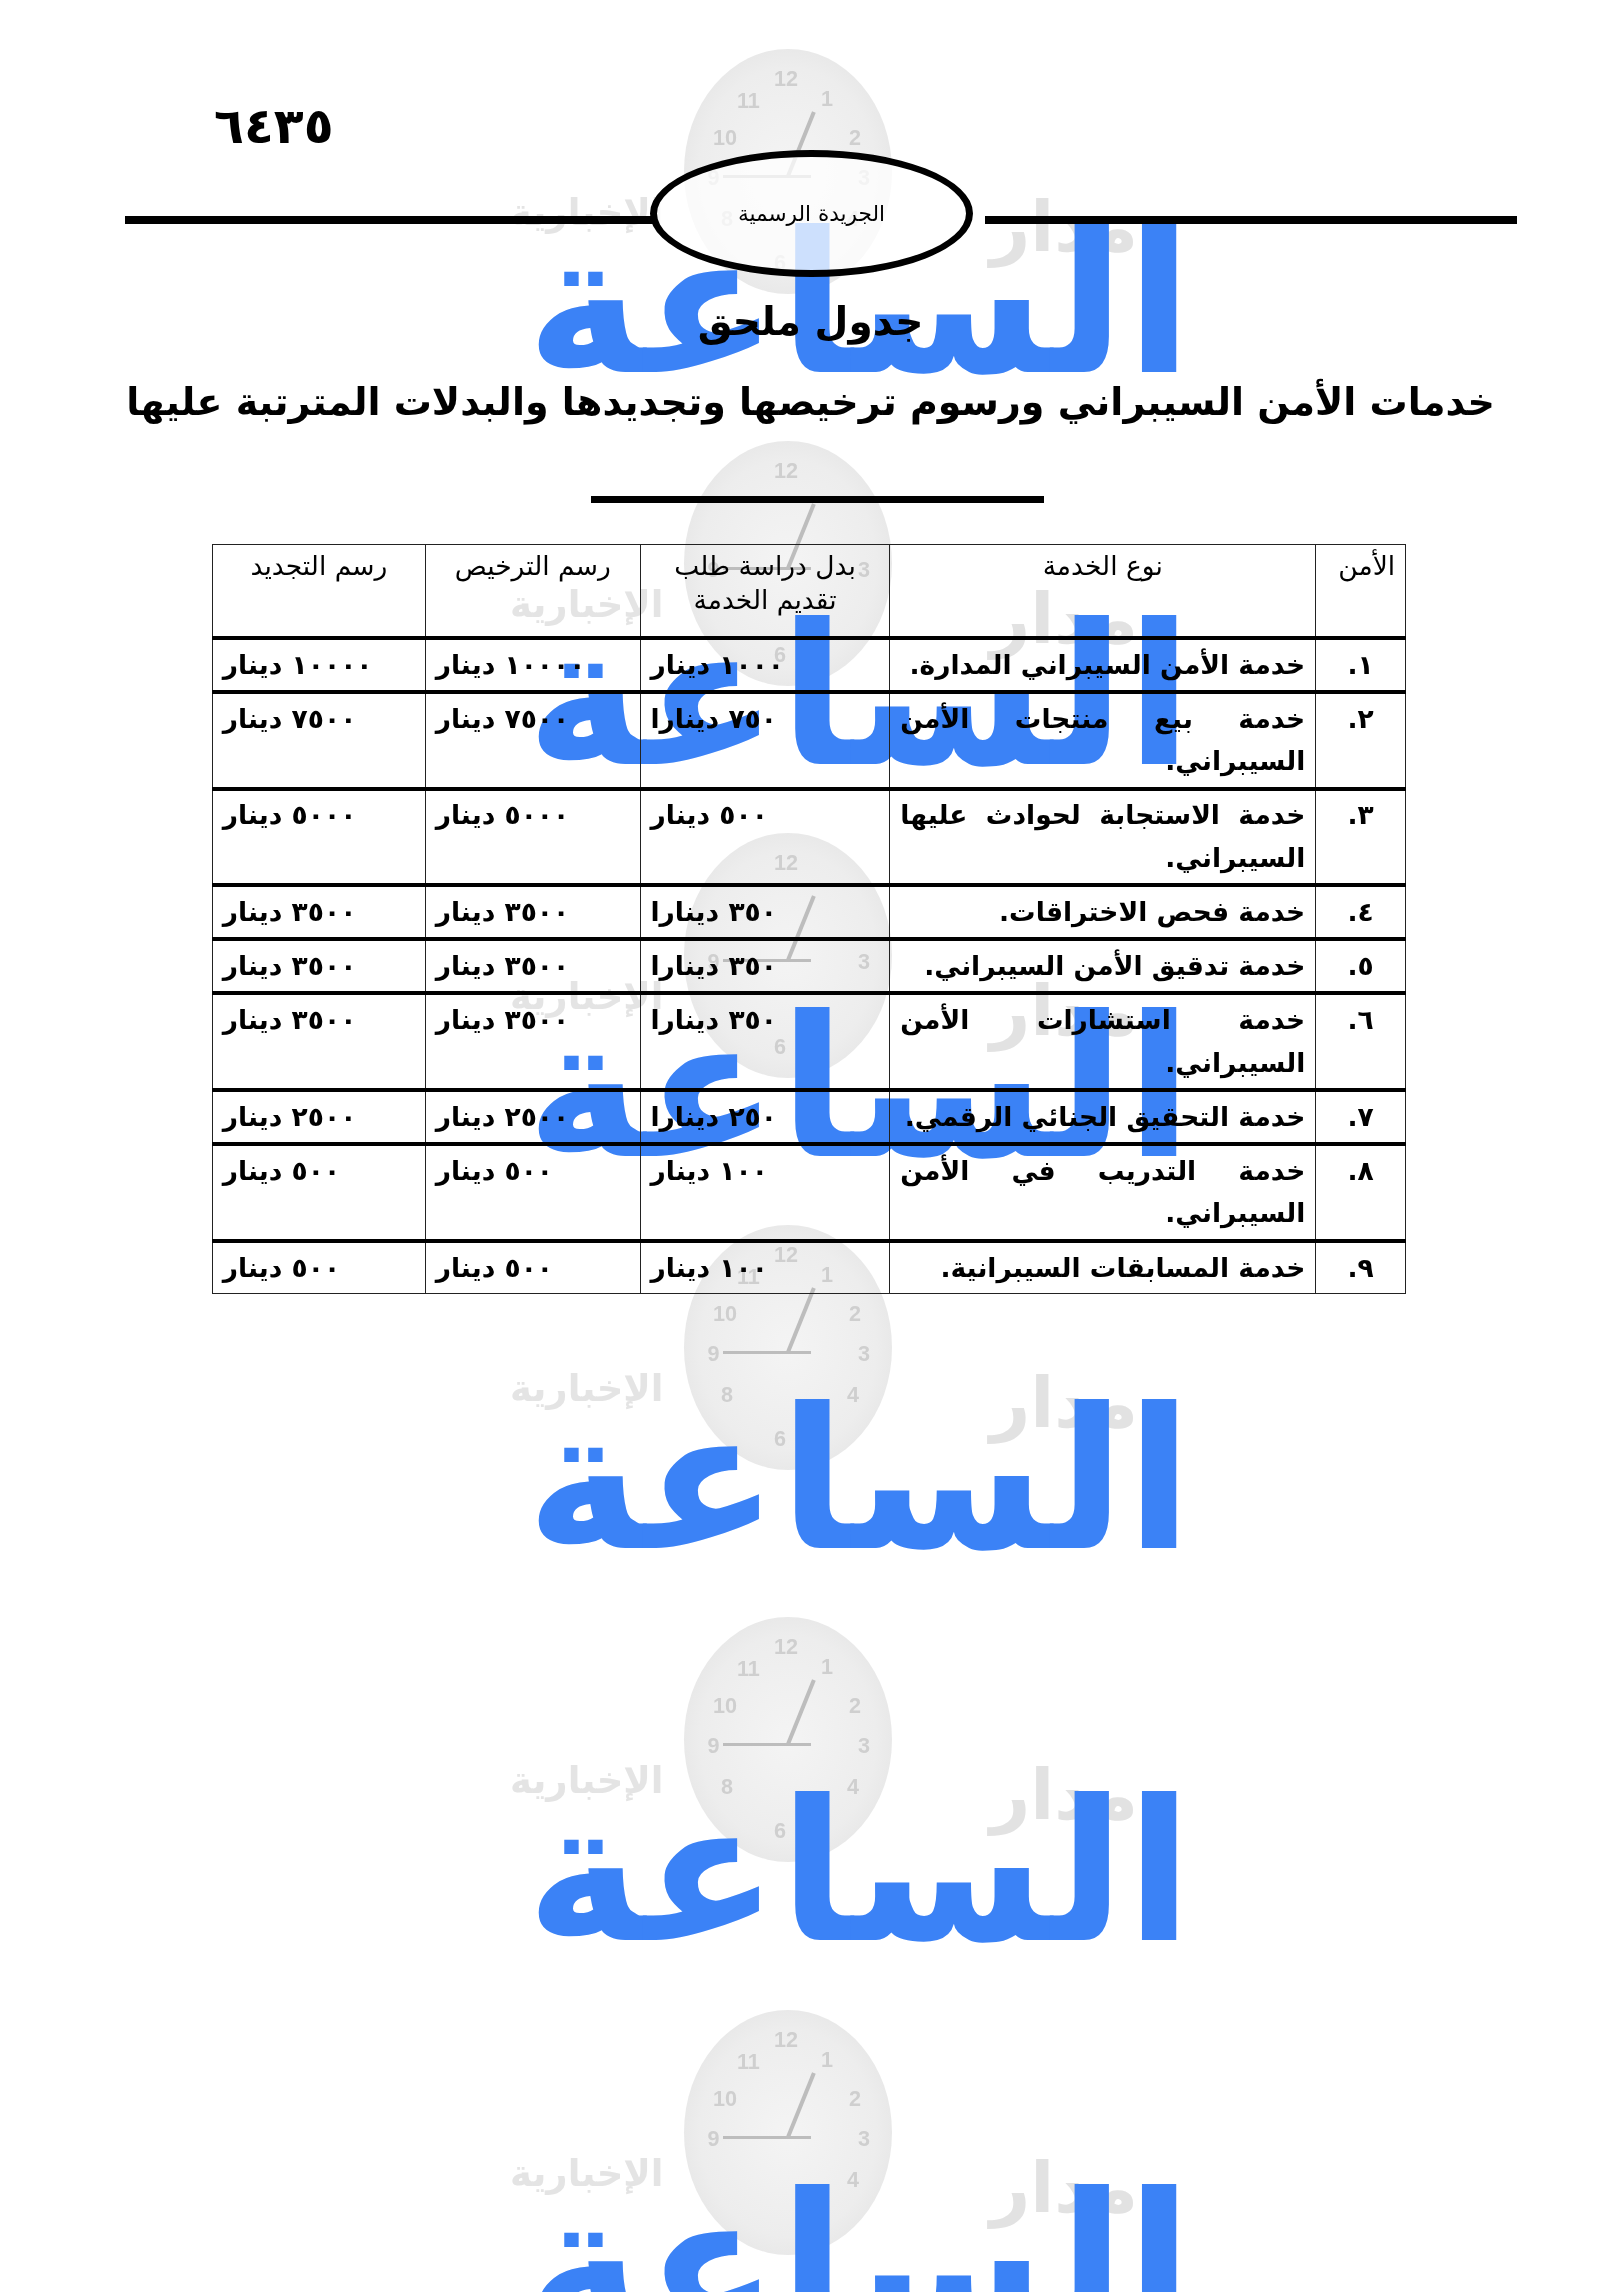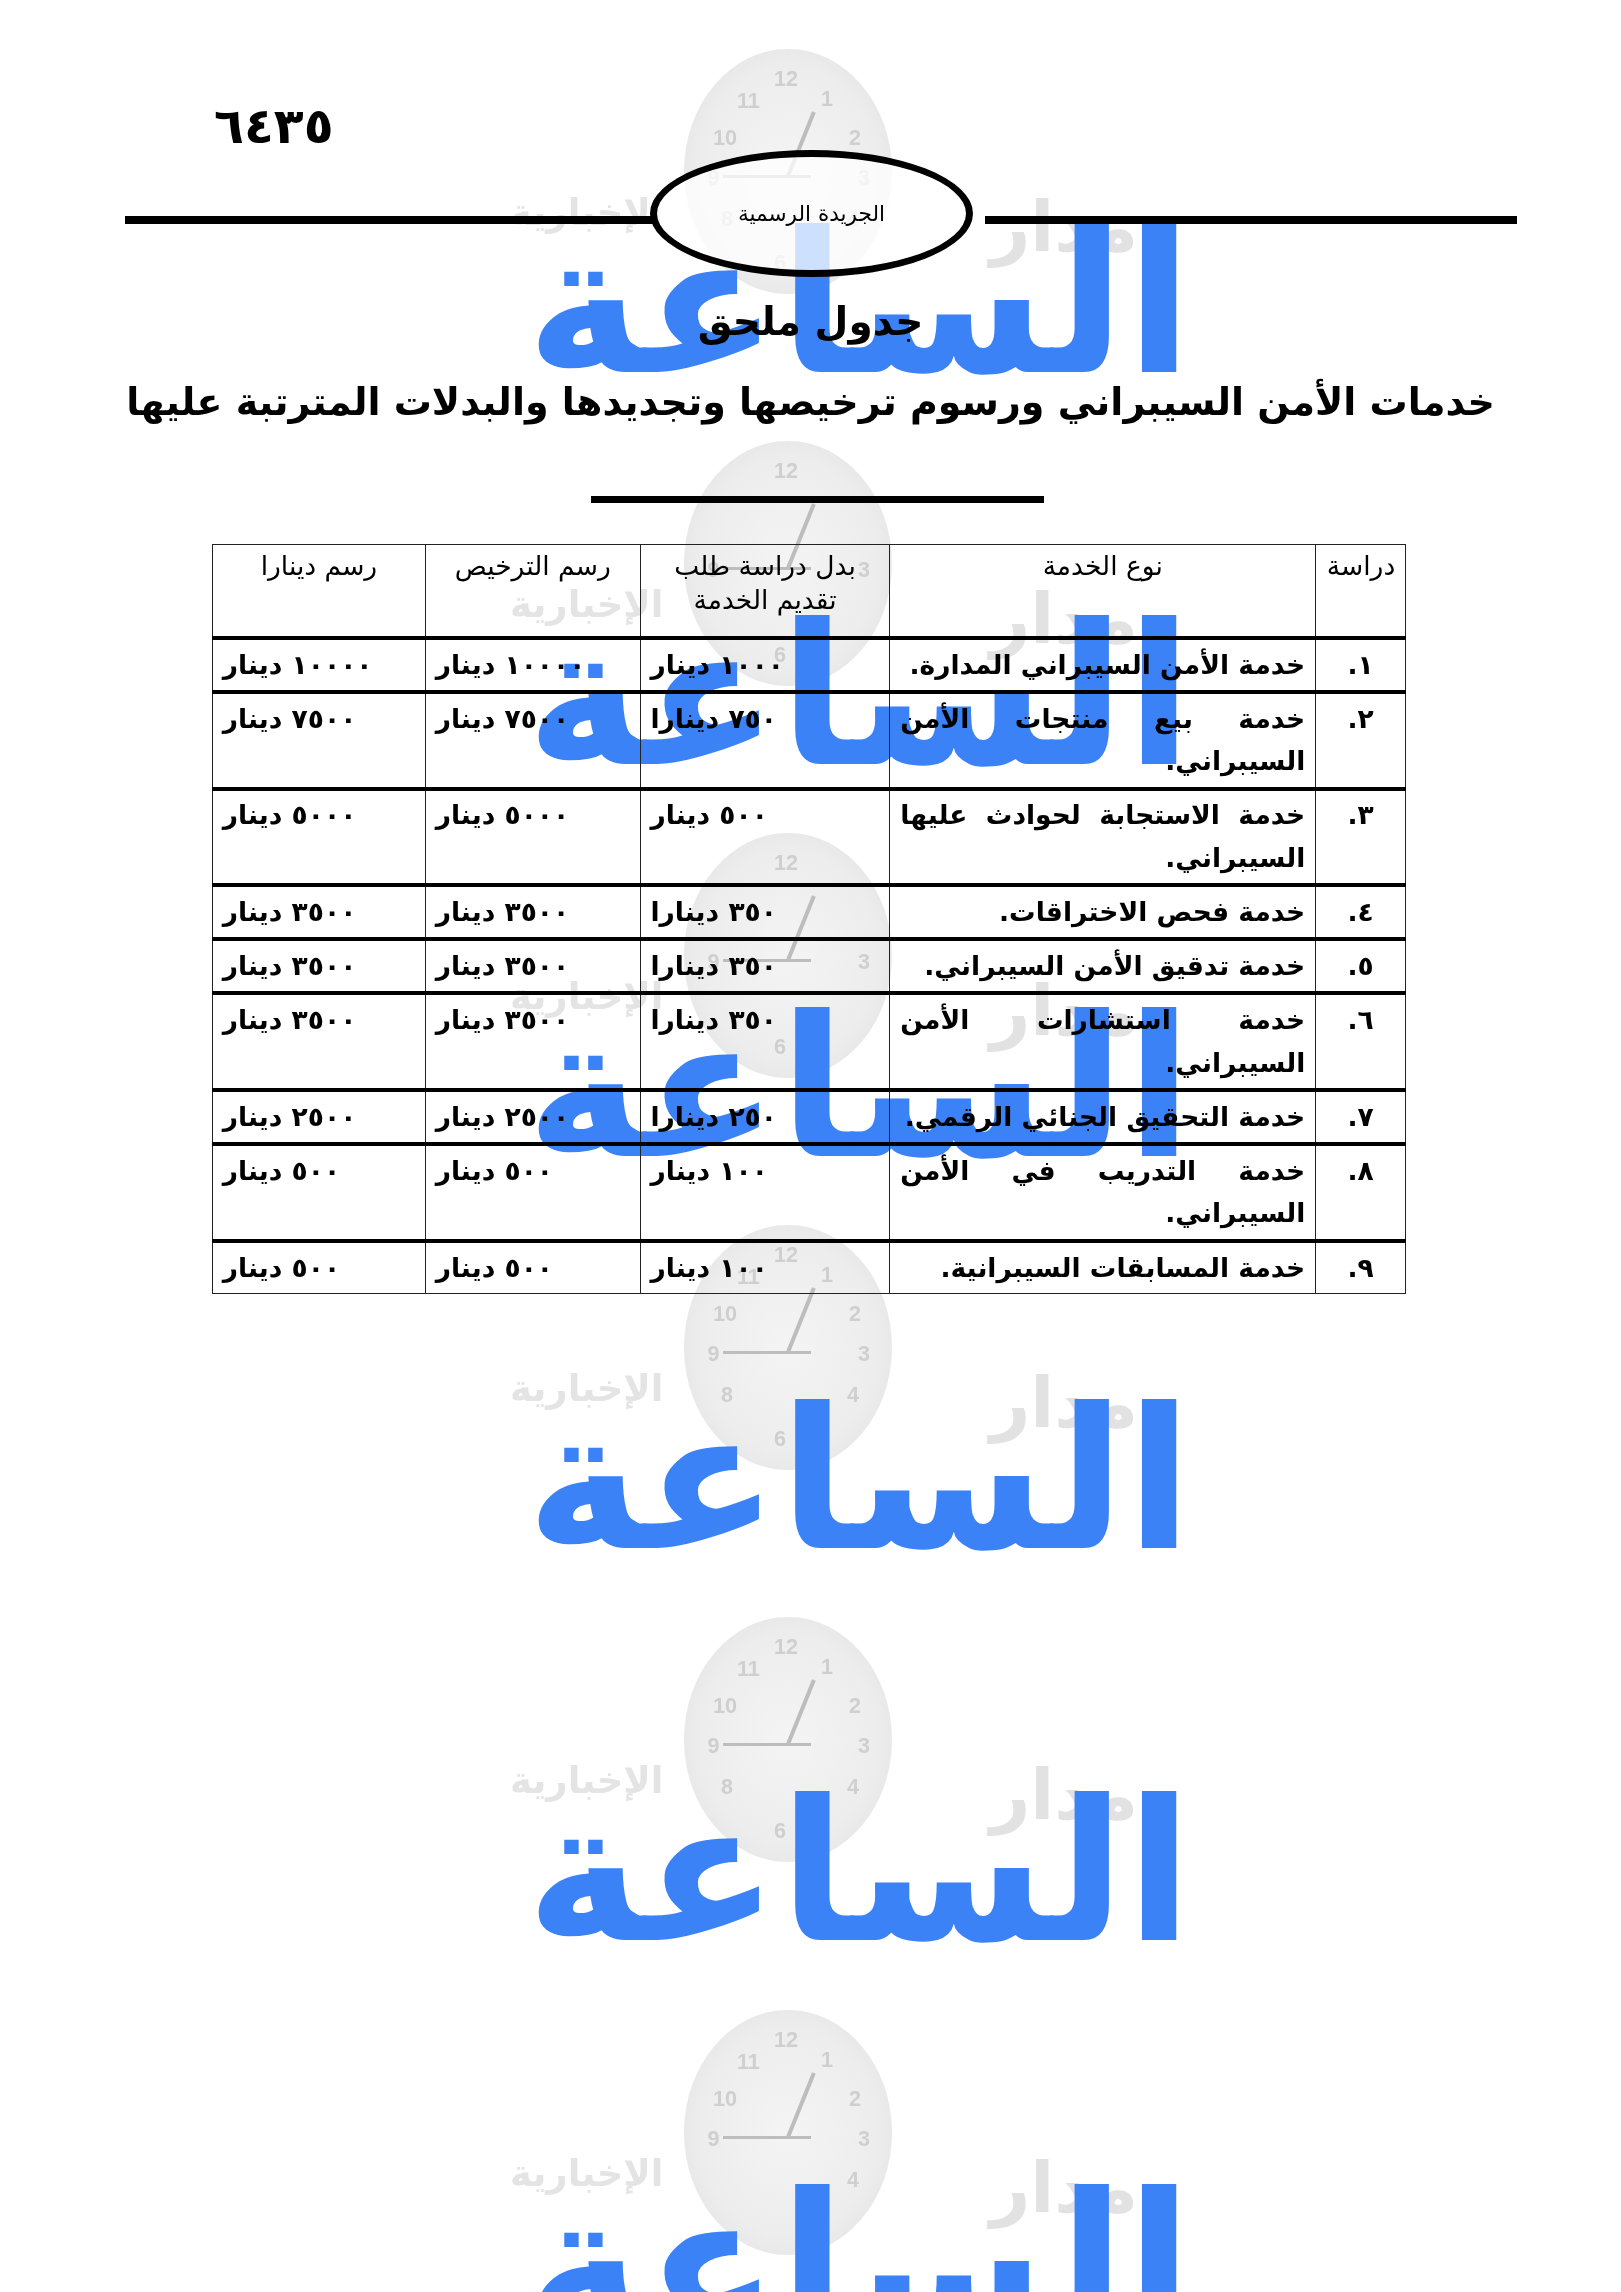--- a/index.html
+++ b/index.html
@@ -214,25 +214,25 @@
 <table class="fees">
   <colgroup>
     <col class="w-num">
       <col class="w-type">
       <col class="w-study">
       <col class="w-license">
       <col class="w-renew">
   </colgroup>
   <thead>
     <tr>
-      <th class="c-num">دراسة</th>
+      <th class="c-num">الأمن</th>
       <th>نوع الخدمة</th>
       <th>بدل دراسة طلب تقديم الخدمة</th>
       <th>رسم الترخيص</th>
-      <th>رسم دينارا</th>
+      <th>رسم التجديد</th>
     </tr>
   </thead>
   <tbody>
     <tr class="row first">
       <td class="c-num">١.</td>
       <td class="c-type">خدمة الأمن السيبراني المدارة.</td>
       <td>١٠٠٠ دينار</td>
       <td>١٠٠٠٠ دينار</td>
       <td>١٠٠٠٠ دينار</td>
     </tr>

